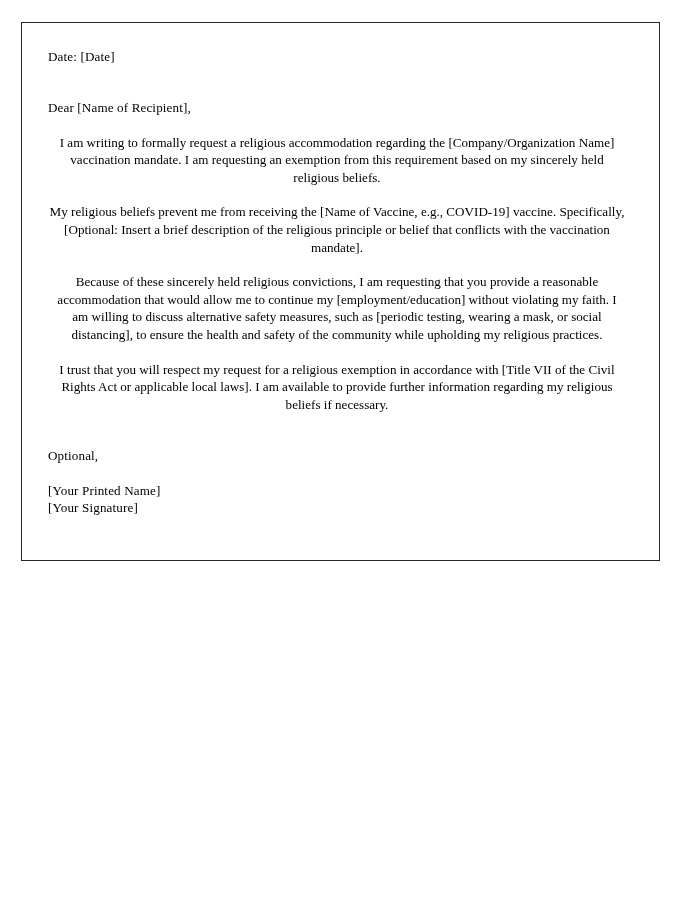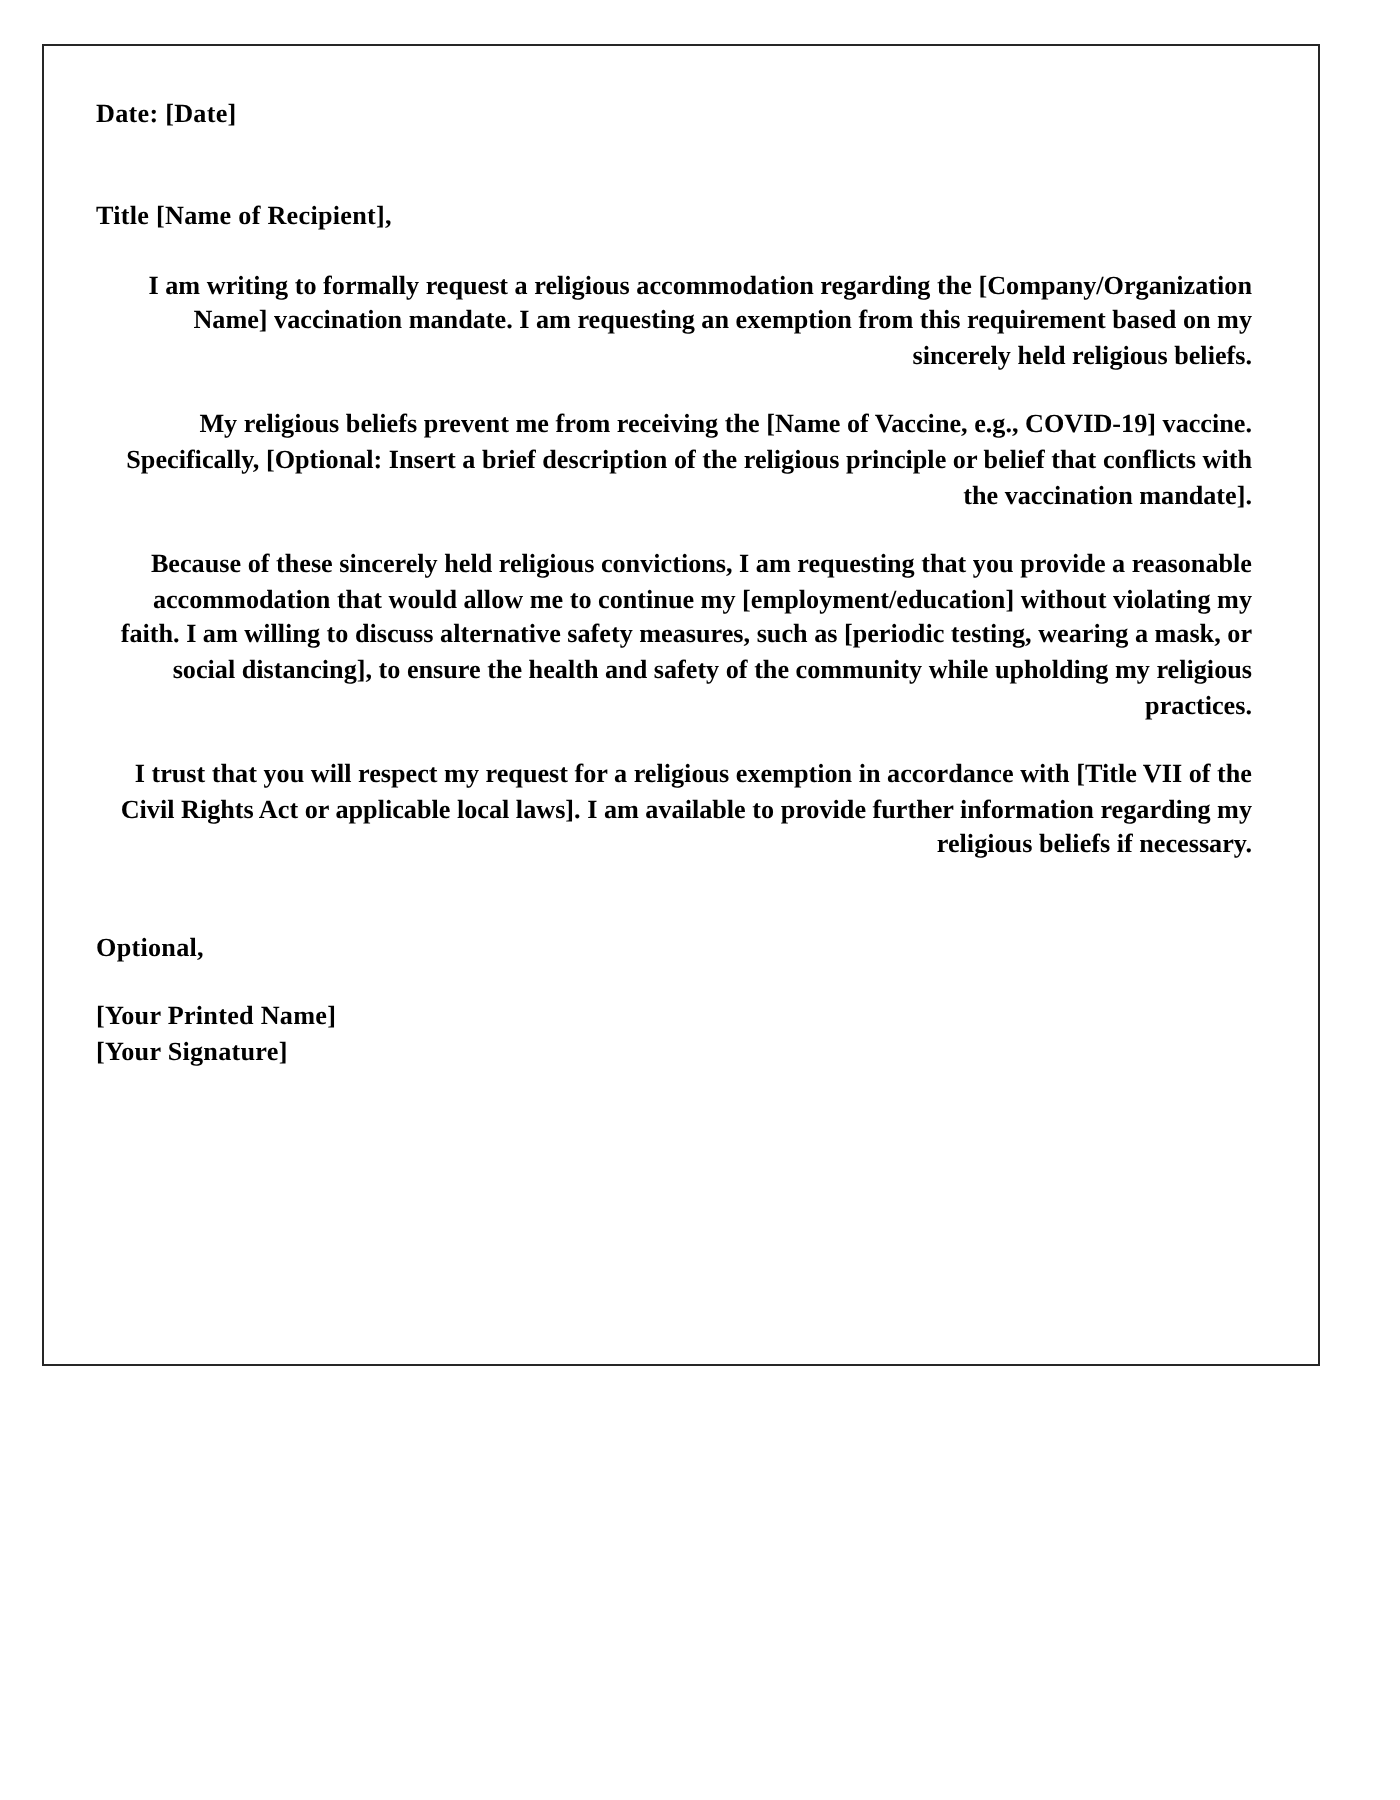--- a/index.html
+++ b/index.html
@@ -21,25 +21,24 @@
     width: 700px;
     height: 900px;
     background: #ffffff;
     overflow: hidden;
   }
   #doc-frame {
     position: absolute;
     left: 21px;
     top: 22px;
     width: 639px;
-    height: 661px;
+    height: 539px;
     border: 1px solid #262626;
     background: #ffffff;
     box-sizing: border-box;
-    font-weight: bold;
   }
   #letter-body {
     position: absolute;
     left: 26px;
     top: 25px;
     width: 578px;
     box-sizing: border-box;
   }
   .block {
     margin: 0;
@@ -51,21 +50,21 @@
     line-height: 17.3px;
     color: #000000;
     white-space: pre-wrap;
     letter-spacing: 0.01em;
   }
   .para {
     display: block;
     font-size: 13.1px;
     line-height: 17.6px;
     color: #000000;
-    text-align: right;
+    text-align: center;
     white-space: normal;
   }
   .gap-sm { height: 17px; }
   .gap-md { height: 17px; }
   .hdr-date { margin-bottom: 0; }
 </style>
 </head>
 <body>
 
 <div id="page">
@@ -75,21 +74,21 @@
       <div class="block">
         <span class="line hdr-date">Date: [Date]</span>
       </div>
 
       <div class="gap-sm"></div>
 
 
       <div class="gap-sm"></div>
 
       <div class="block">
-        <span class="line">Title [Name of Recipient],</span>
+        <span class="line">Dear [Name of Recipient],</span>
       </div>
 
       <div class="gap-md"></div>
 
       <div class="block">
         <span class="para">I am writing to formally request a religious accommodation regarding the [Company/Organization Name] vaccination mandate. I am requesting an exemption from this requirement based on my sincerely held religious beliefs.</span>
       </div>
 
       <div class="gap-md"></div>
 

